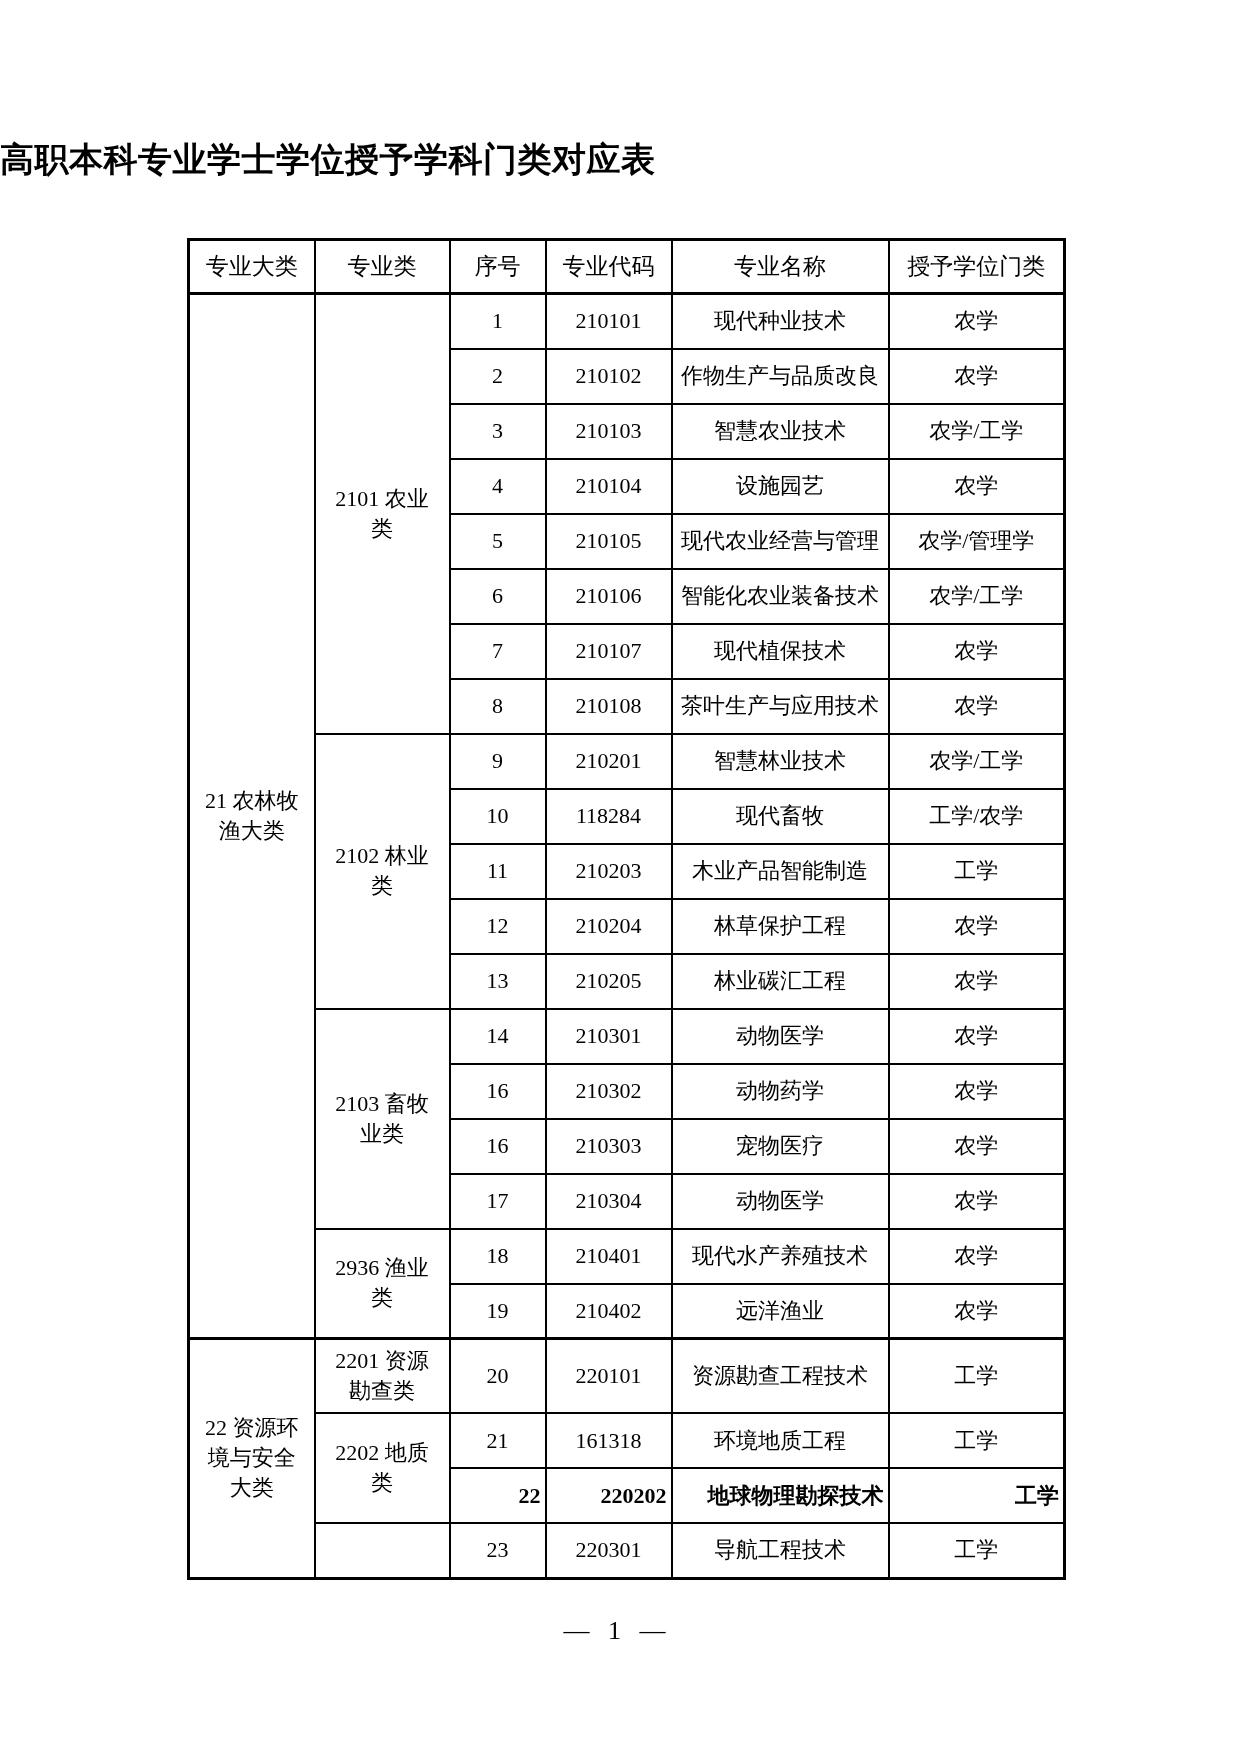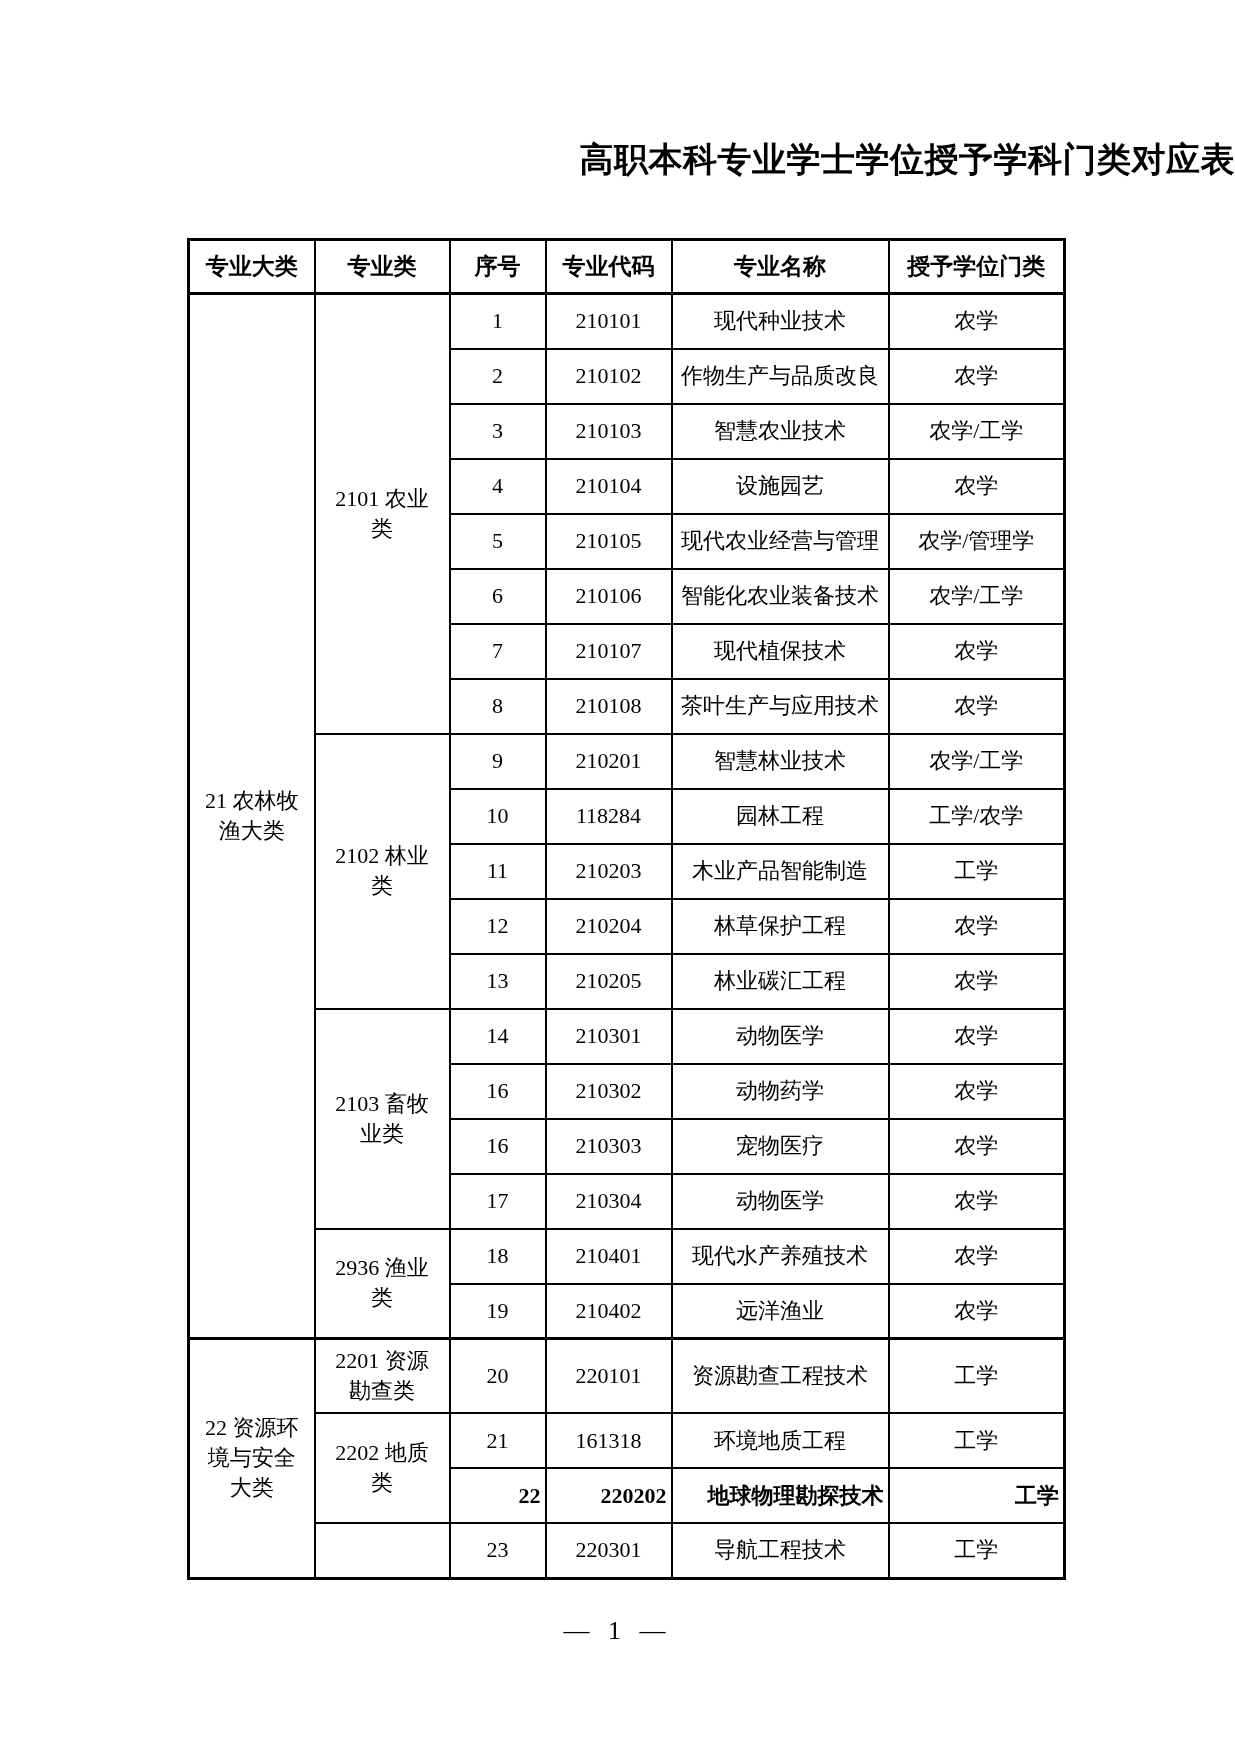--- a/index.html
+++ b/index.html
@@ -10,21 +10,21 @@
   body {
     width: 1235px;
     height: 1749px;
     position: relative;
     font-family: "Liberation Serif", "DejaVu Serif", serif;
     color: #000000;
     overflow: hidden;
   }
   .page-title {
     margin: 138px 0 0 0;
-    text-align: right;
+    text-align: left;
     font-family: "Liberation Sans", "DejaVu Sans", sans-serif;
     font-weight: bold;
     font-size: 34px;
     line-height: 42px;
     letter-spacing: 0.5px;
     color: #000000;
   }
   table.degree-table {
     border-collapse: collapse;
     table-layout: fixed;
@@ -41,21 +41,21 @@
     line-height: 30px;
     padding: 6px 4px;
     white-space: pre-line;
     overflow: hidden;
   }
   .degree-table thead tr {
     height: 54px;
   }
   .degree-table thead th {
     border-bottom: 3px solid #000000;
-    font-weight: bold;
+    font-weight: normal;
     font-size: 23px;
   }
   .degree-table tbody tr {
     height: 55px;
   }
   .degree-table tr.group-start td {
     border-top: 3px solid #000000;
   }
   .degree-table td.bold {
     font-weight: bold;
@@ -150,21 +150,21 @@
         <td rowspan="5">2102 林业
 类</td>
         <td>9</td>
         <td>210201</td>
         <td>智慧林业技术</td>
         <td>农学/工学</td>
       </tr>
       <tr>
         <td>10</td>
         <td>118284</td>
-        <td>园林工程</td>
+        <td>现代畜牧</td>
         <td>工学/农学</td>
       </tr>
       <tr>
         <td>11</td>
         <td>210203</td>
         <td>木业产品智能制造</td>
         <td>工学</td>
       </tr>
       <tr>
         <td>12</td>

